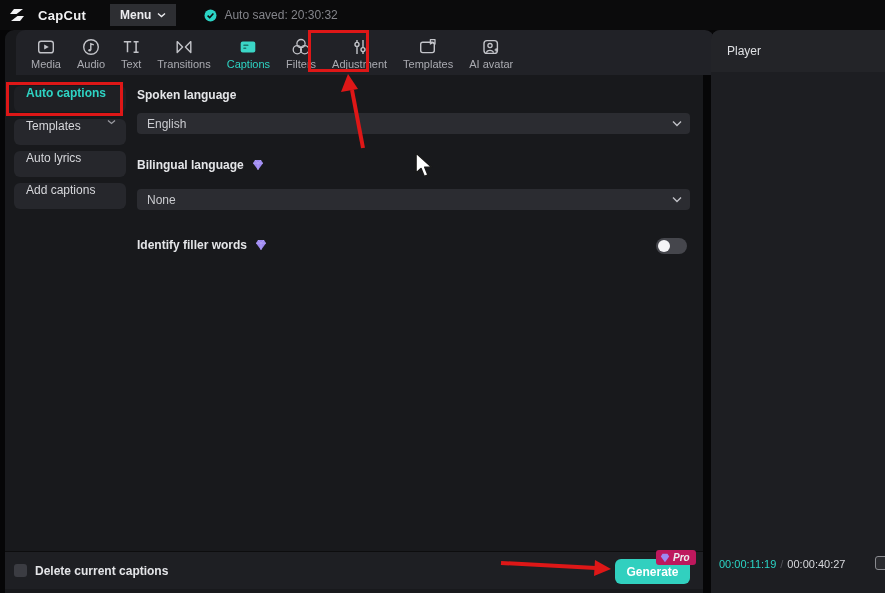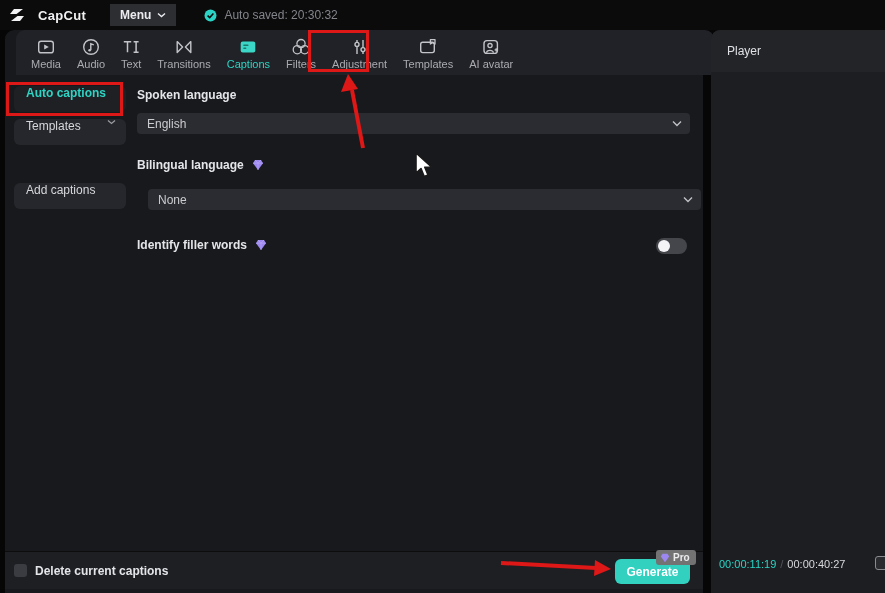--- a/index.html
+++ b/index.html
@@ -48,22 +48,22 @@
                   border-radius:50%; background:#f4f4f6; }
   
   .footer-bar { position:absolute; left:0; top:521px; width:698px; height:38px;
                 background:#1e1f23; border-top:1px solid #0d0d0e;
                 display:flex; align-items:center; }
   .checkbox { width:13px; height:13px; background:#3b3c42; border-radius:3px; margin-left:9px; }
   .footer-label { margin-left:8px; font-size:12px; font-weight:bold; color:#e4e5e8; }
   .generate-btn { position:absolute; left:610px; top:7px; width:75px; height:25px;
                   background:#31d0bf; border:none; border-radius:6px; color:#ffffff;
                   font-size:12px; font-weight:bold; font-family:"Liberation Sans",sans-serif; }
-  .pro-badge { position:absolute; left:651px; top:-2px; height:15px; background:#737373;
-               border-radius:3px; display:flex; align-items:center; gap:3px; padding:0 6px 0 4px; }
+  .pro-badge { position:absolute; left:651px; top:-2px; height:15px; background:#be185d;
+               border-radius:3px; display:flex; align-items:center; gap:3px; padding:0 6px 0 4px;font-style:italic; }
   .pro-badge span { color:#ececef; font-size:10px; font-weight:bold; }
   
   .player-panel { position:absolute; left:711px; top:30px; width:174px; height:563px;
                   background:#1d1e22; border-radius:9px 0 0 0; }
   .player-header { position:absolute; left:0; top:0; width:174px; height:42px; background:#232428;
                    border-radius:9px 0 0 0; display:flex; align-items:center; }
   .player-title { margin-left:16px; font-size:12px; color:#dfe0e3; }
   .time-row { position:absolute; left:0; top:528px; width:174px; display:flex; align-items:center; }
   .time-cur { margin-left:8px; font-size:11px; color:#2bd4c5; }
   .time-sep { margin:0 4px; font-size:11px; color:#55565c; }
@@ -182,20 +182,23 @@
 
     <div class="side-btn active" style="top:56px;">
       <span>Auto captions</span>
     </div>
     <div class="side-btn" style="top:89px;">
       <span>Templates</span>
       <svg class="chev" width="9" height="6" viewBox="0 0 9 6">
         <path d="M1 1.5 L4.5 4.5 L8 1.5" stroke="#9a9ba1" stroke-width="1.3" fill="none"></path>
       </svg>
     </div>
+    <div class="side-btn" style="top:121px;">
+      <span>Auto lyrics</span>
+    </div>
     <div class="side-btn" style="top:153px;">
       <span>Add captions</span>
     </div>
 
     <div class="field-label" style="left:132px; top:58px;">Spoken language</div>
 
     <div class="dropdown" style="left:132px; top:83px;">
       <span>English</span>
       <svg class="chev" width="10" height="7" viewBox="0 0 10 7">
         <path d="M1 1.5 L5 5.5 L9 1.5" stroke="#c0c1c6" stroke-width="1.4" fill="none"></path>
@@ -203,21 +206,21 @@
     </div>
 
     <div class="field-label" style="left:132px; top:128px;">
       <span>Bilingual language</span>
       <svg width="12" height="12" viewBox="0 0 12 12">
         <path d="M3 1 H9 L11 4.2 L6 11 L1 4.2 Z" fill="#9d88f2"></path>
         <path d="M3 1 L6 4.2 L9 1 M1 4.2 H11 M6 4.2 V11" stroke="#b7a8f7" stroke-width="0.7" fill="none"></path>
       </svg>
     </div>
 
-    <div class="dropdown" style="left:143px; top:159px;gap:44px;">
+    <div class="dropdown" style="left:132px; top:159px;gap:44px;">
       <span>None</span>
       <svg class="chev" width="10" height="7" viewBox="0 0 10 7">
         <path d="M1 1.5 L5 5.5 L9 1.5" stroke="#c0c1c6" stroke-width="1.4" fill="none"></path>
       </svg>
     </div>
 
     <div class="field-label" style="left:132px; top:208px;">
       <span>Identify filler words</span>
       <svg width="12" height="12" viewBox="0 0 12 12">
         <path d="M3 1 H9 L11 4.2 L6 11 L1 4.2 Z" fill="#9d88f2"></path>

